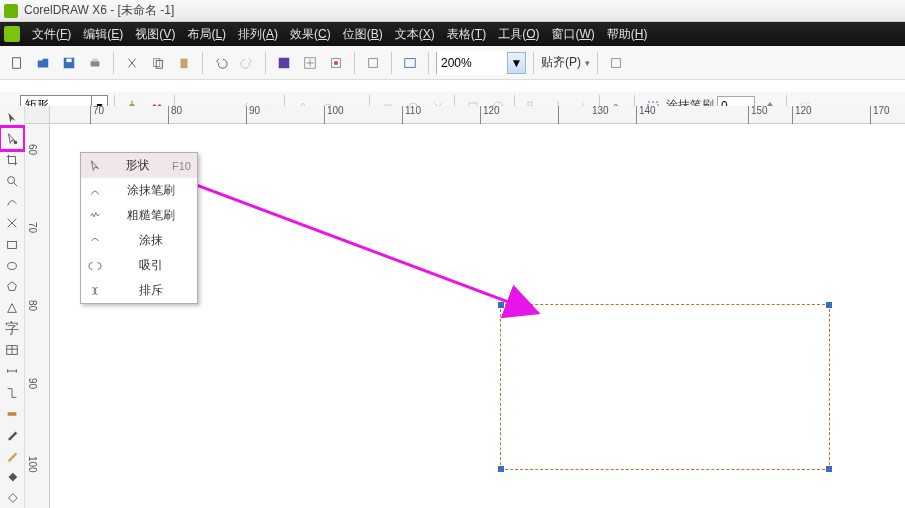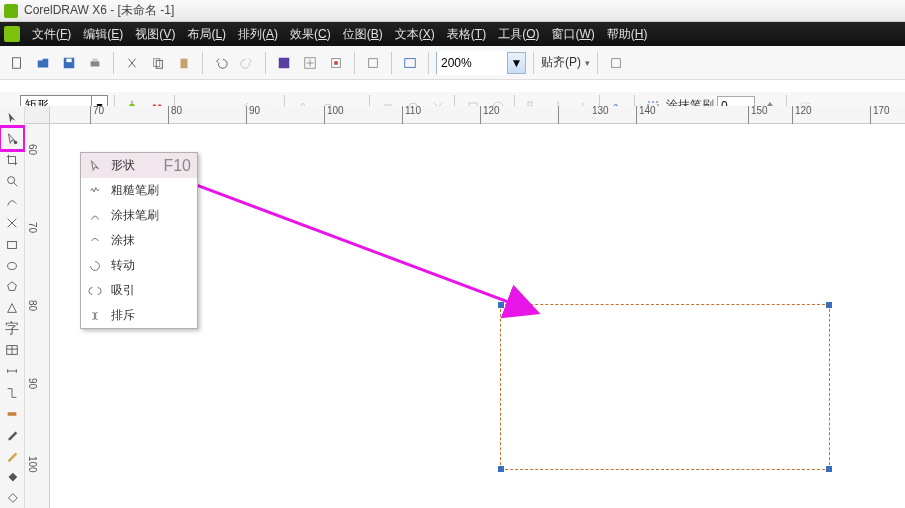--- a/index.html
+++ b/index.html
@@ -31,22 +31,22 @@
   .ruler-h .tick { position:absolute; top:0; height:18px; border-left:1px solid #888; padding-left:2px; line-height:10px;}
   .ruler-v { position:absolute; top:18px; left:0; width:25px; bottom:0; background:#f5f5f5; border-right:1px solid #ccc;}
   .ruler-corner { position:absolute; top:0; left:0; width:25px; height:18px; background:#f0f0f0; border-right:1px solid #ccc; border-bottom:1px solid #ccc;}
   .canvas { position:absolute; top:18px; left:25px; right:0; bottom:0; background:#fff;}
   .rect { position:absolute; left:450px; top:180px; width:330px; height:166px; border:1.5px dashed #c07030; background:#fff;}
   .node { position:absolute; width:6px; height:6px; background:#3a6dbb; }
   .flyout { position:absolute; left:30px; top:28px; width:118px; background:#fff; border:1px solid #b0b0b0; box-shadow:2px 2px 4px rgba(0,0,0,.25); z-index:50;}
   .flyout .row { display:flex; align-items:center; height:25px; padding:0 6px; gap:8px;}
   .flyout .row.hover { background:#f0e6eb;}
   .flyout .ricon { width:16px; display:flex; justify-content:center; color:#666;}
-  .flyout .rtxt { flex:1; font-size:12px; color:#333;}
-  .flyout .rshort { font-size:16px; color:#888;}
+  .flyout .rtxt { flex:1; font-size:12px; color:#333;text-align:center;}
+  .flyout .rshort { font-size:11px; color:#888;}
   .arrow-annot { position:absolute; top:38px; left:85px; z-index:40; pointer-events:none;}
   svg.ico { width:14px; height:14px; }
   .label-text { font-size:12px; color:#333;}
 </style>
 </head>
 <body>
 
 <div class="titlebar">
   <span class="icon"></span>
   <span class="title">CorelDRAW X6 - [未命名 -1]</span>
@@ -425,48 +425,40 @@
               <svg class="ico" viewBox="0 0 16 16">
                 <path d="M4 2l2 11 2-4 4 2z" stroke="#666" fill="none"></path>
               </svg>
             </span>
             <span class="rtxt">形状</span>
             <span class="rshort">F10</span>
           </div>
           <div class="row">
             <span class="ricon">
               <svg class="ico" viewBox="0 0 16 16">
+                <path d="M4 12q4-8 8 0" stroke="#666" fill="none"></path>
+              </svg>
+            </span>
+            <span class="rtxt">涂抹笔刷</span>
+          </div>
+          <div class="row">
+            <span class="ricon">
+              <svg class="ico" viewBox="0 0 16 16">
                 <path d="M3 8l2-3 2 4 2-5 2 4 2-2" stroke="#666" fill="none"></path>
               </svg>
             </span>
             <span class="rtxt">粗糙笔刷</span>
           </div>
           <div class="row">
             <span class="ricon">
               <svg class="ico" viewBox="0 0 16 16">
-                <path d="M4 12q4-8 8 0" stroke="#666" fill="none"></path>
-              </svg>
-            </span>
-            <span class="rtxt">涂抹笔刷</span>
-          </div>
-          <div class="row">
-            <span class="ricon">
-              <svg class="ico" viewBox="0 0 16 16">
                 <path d="M4 8q4-6 8 0" stroke="#666" fill="none"></path>
               </svg>
             </span>
             <span class="rtxt">涂抹</span>
-          </div>
-          <div class="row">
-            <span class="ricon">
-              <svg class="ico" viewBox="0 0 16 16">
-                <path d="M8 3a5 5 0 1 1-5 5" stroke="#666" fill="none"></path>
-              </svg>
-            </span>
-            <span class="rtxt">转动</span>
           </div>
           <div class="row">
             <span class="ricon">
               <svg class="ico" viewBox="0 0 16 16">
                 <path d="M5 4a3 3 0 0 0 0 8M11 4a3 3 0 0 1 0 8" stroke="#666" fill="none"></path>
               </svg>
             </span>
             <span class="rtxt">吸引</span>
           </div>
           <div class="row">

